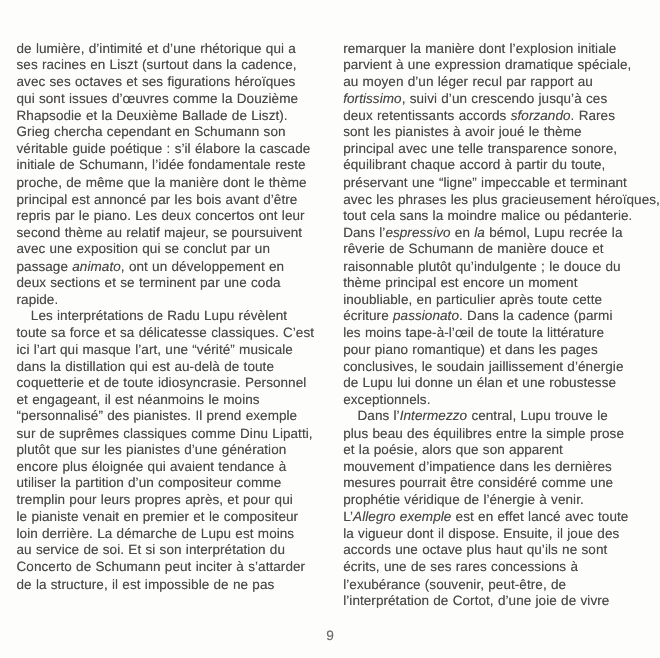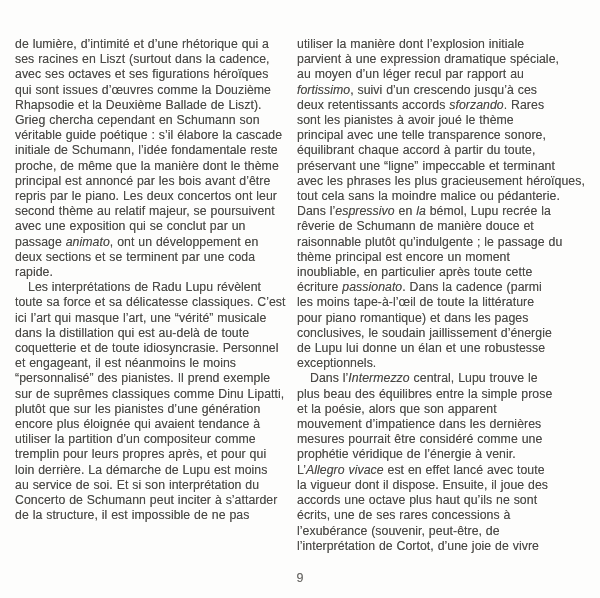--- a/index.html
+++ b/index.html
@@ -11,21 +11,21 @@
     position: relative;
     width: 600px;
     height: 598px;
     background: #fdfdfc;
     overflow: hidden;
     font-family: "Liberation Sans", sans-serif;
   }
   .columns {
     display: flex;
     padding: 37px 10px 0 15px;
-    gap: 4px;
+    gap: 19px;
   }
   .col {
     width: 278px;
     flex: 0 0 278px;
   }
   .paragraph { margin: 0; }
   .line {
     font-size: 12.3px;
     line-height: 15.2px;
     color: #4b4a47;
@@ -79,59 +79,60 @@
           <div class="line"><span>ici l’art qui masque l’art, une “vérité” musicale</span></div>
           <div class="line"><span>dans la distillation qui est au-delà de toute</span></div>
           <div class="line"><span>coquetterie et de toute idiosyncrasie. Personnel</span></div>
           <div class="line"><span>et engageant, il est néanmoins le moins</span></div>
           <div class="line"><span>“personnalisé” des pianistes. Il prend exemple</span></div>
           <div class="line"><span>sur de suprêmes classiques comme Dinu Lipatti,</span></div>
           <div class="line"><span>plutôt que sur les pianistes d’une génération</span></div>
           <div class="line"><span>encore plus éloignée qui avaient tendance à</span></div>
           <div class="line"><span>utiliser la partition d’un compositeur comme</span></div>
           <div class="line"><span>tremplin pour leurs propres après, et pour qui</span></div>
+          <div class="line"><span>le pianiste venait en premier et le compositeur</span></div>
           <div class="line"><span>loin derrière. La démarche de Lupu est moins</span></div>
           <div class="line"><span>au service de soi. Et si son interprétation du</span></div>
           <div class="line"><span>Concerto de Schumann peut inciter à s’attarder</span></div>
           <div class="line"><span>de la structure, il est impossible de ne pas</span></div>
         </div>
       </div>
     <div class="col">
         <div class="paragraph">
-          <div class="line"><span>utiliser la manière dont l’explosion initiale</span></div>
+          <div class="line"><span>remarquer la manière dont l’explosion initiale</span></div>
           <div class="line"><span>parvient à une expression dramatique spéciale,</span></div>
           <div class="line"><span>au moyen d’un léger recul par rapport au</span></div>
           <div class="line"><i>fortissimo</i><span>, suivi d’un crescendo jusqu’à ces</span></div>
           <div class="line"><span>deux retentissants accords </span><i>sforzando</i><span>. Rares</span></div>
           <div class="line"><span>sont les pianistes à avoir joué le thème</span></div>
           <div class="line"><span>principal avec une telle transparence sonore,</span></div>
           <div class="line"><span>équilibrant chaque accord à partir du toute,</span></div>
           <div class="line"><span>préservant une “ligne” impeccable et terminant</span></div>
           <div class="line"><span>avec les phrases les plus gracieusement héroïques,</span></div>
           <div class="line"><span>tout cela sans la moindre malice ou pédanterie.</span></div>
           <div class="line"><span>Dans l’</span><i>espressivo</i><span> en </span><i>la</i><span> bémol, Lupu recrée la</span></div>
           <div class="line"><span>rêverie de Schumann de manière douce et</span></div>
-          <div class="line"><span>raisonnable plutôt qu’indulgente ; le passage du</span></div>
+          <div class="line"><span>raisonnable plutôt qu’indulgente ; le douce du</span></div>
           <div class="line"><span>thème principal est encore un moment</span></div>
           <div class="line"><span>inoubliable, en particulier après toute cette</span></div>
           <div class="line"><span>écriture </span><i>passionato</i><span>. Dans la cadence (parmi</span></div>
           <div class="line"><span>les moins tape-à-l’œil de toute la littérature</span></div>
           <div class="line"><span>pour piano romantique) et dans les pages</span></div>
           <div class="line"><span>conclusives, le soudain jaillissement d’énergie</span></div>
           <div class="line"><span>de Lupu lui donne un élan et une robustesse</span></div>
           <div class="line"><span>exceptionnels.</span></div>
         </div>
         <div class="paragraph indent">
           <div class="line"><span>Dans l’</span><i>Intermezzo</i><span> central, Lupu trouve le</span></div>
           <div class="line"><span>plus beau des équilibres entre la simple prose</span></div>
           <div class="line"><span>et la poésie, alors que son apparent</span></div>
           <div class="line"><span>mouvement d’impatience dans les dernières</span></div>
           <div class="line"><span>mesures pourrait être considéré comme une</span></div>
           <div class="line"><span>prophétie véridique de l’énergie à venir.</span></div>
-          <div class="line"><span>L’</span><i>Allegro vivace</i><span> est en effet lancé avec toute</span></div>
+          <div class="line"><span>L’</span><i>Allegro exemple</i><span> est en effet lancé avec toute</span></div>
           <div class="line"><span>la vigueur dont il dispose. Ensuite, il joue des</span></div>
           <div class="line"><span>accords une octave plus haut qu’ils ne sont</span></div>
           <div class="line"><span>écrits, une de ses rares concessions à</span></div>
           <div class="line"><span>l’exubérance (souvenir, peut-être, de</span></div>
           <div class="line"><span>l’interprétation de Cortot, d’une joie de vivre</span></div>
         </div>
       </div>
   </div>
   <div class="page-number">9</div>
 </div>

